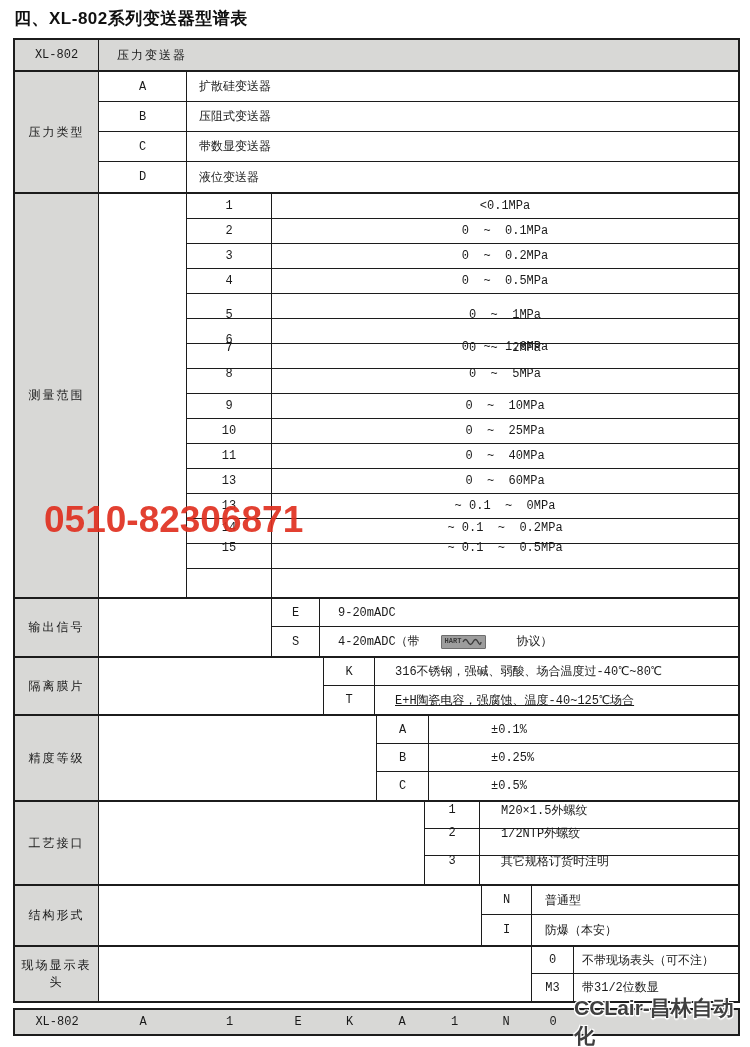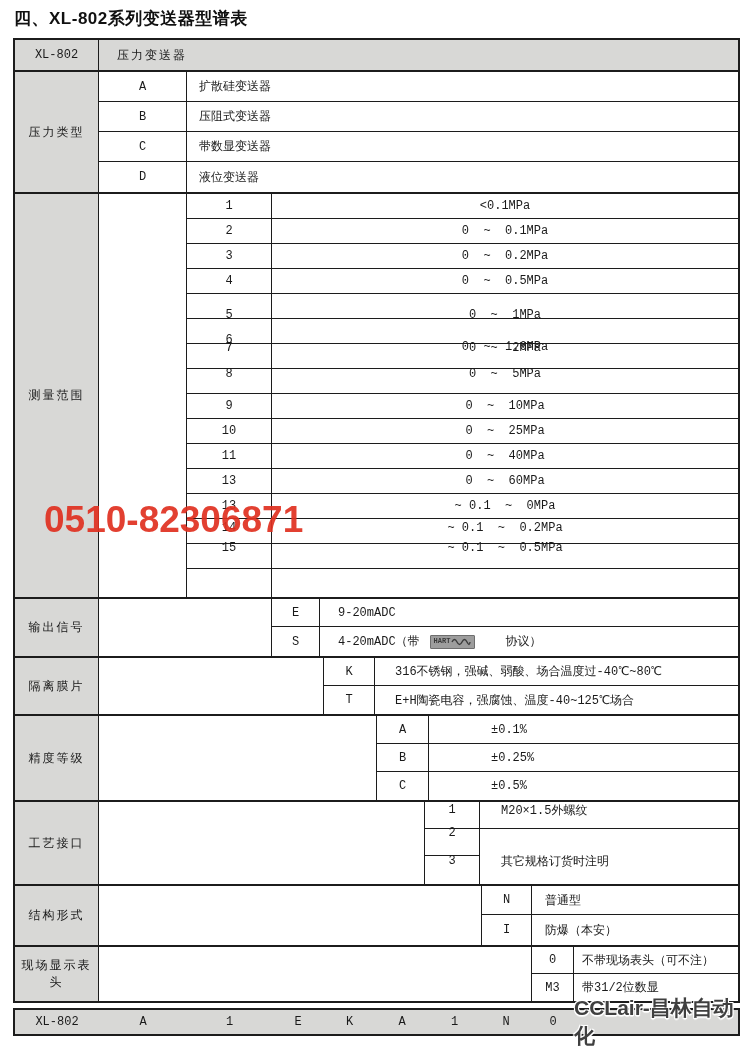--- a/index.html
+++ b/index.html
@@ -18,21 +18,21 @@
   .spacer { border-right:1px solid #1c1c1c; }
   .code { border-right:1px solid #1c1c1c; display:flex; align-items:center; justify-content:center;
     font-size:12px; color:#1a1a1a; }
   .desc { flex:1; display:flex; align-items:center; font-size:12px; color:#1a1a1a; white-space:pre; }
   .desc.center { justify-content:center; }
   .row:not(:last-child) .code, .row:not(:last-child) .desc { border-bottom:1px solid #1c1c1c; }
   .section.model-row .rows { background:#d8d8d6; }
   .section.model-row .desc { letter-spacing:2px; }
   .cellTxt { position:relative; display:inline-block; }
   .hart-badge { display:inline-flex; align-items:center; gap:1px; background:#9d9d9d; border:1px solid #6e6e6e;
-    height:14px; padding:0 3px; margin:0 30px 0 10px; border-radius:1px;font-family:Liberation Mono, monospace; }
+    height:14px; padding:0 3px; margin:0 30px 0 21px; border-radius:1px;font-family:Liberation Mono, monospace; }
   .hart-badge .hart-txt { font-size:7px; font-weight:bold; color:#3a3a3a; letter-spacing:0; line-height:1; }
   #example-bar { position:absolute; left:13px; top:1008px; width:727px; height:28px; background:#d8d8d6;
     border:2px solid #1c1c1c; display:flex; align-items:center; }
   #example-bar .ex-cell { display:flex; align-items:center; justify-content:center; font-size:12px; color:#1a1a1a; height:100%; }
   #example-bar .ex-last { flex:1; justify-content:flex-end; padding-right:2px; }
   #phone-watermark { position:absolute; left:44px; top:499px; font-family:"Liberation Sans","DejaVu Sans",sans-serif;
     font-weight:bold; font-size:37px; color:#e03020; opacity:0.92; letter-spacing:0px; z-index:5; }
   #brand-watermark { font-family:"Liberation Sans","DejaVu Sans",sans-serif; font-weight:bold; font-size:21px;
     color:#3f3f3f; letter-spacing:0px;
     text-shadow:-1px -1px 0 #fff, 1px -1px 0 #fff, -1px 1px 0 #fff, 1px 1px 0 #fff, 0 2px 1px rgba(255,255,255,.8); }
@@ -227,21 +227,21 @@
           <div class="code" style="width: 51px;">
             <span class="cellTxt">K</span>
           </div>
           <div class="desc" style="padding-left: 20px;"><span class="cellTxt">316不锈钢，强碱、弱酸、场合温度过-40℃~80℃</span></div>
         </div>
         <div class="row" style="height: 28px;">
           <div class="spacer" style="width: 225px;"></div>
           <div class="code" style="width: 51px;">
             <span class="cellTxt">T</span>
           </div>
-          <div class="desc" style="padding-left: 20px;"><span class="cellTxt">E+H陶瓷电容，强腐蚀、温度-40~125℃场合</span></div>
+          <div class="desc" style="padding-left: 20px; text-decoration: underline;"><span class="cellTxt">E+H陶瓷电容，强腐蚀、温度-40~125℃场合</span></div>
         </div>
       </div>
     </div>
     <div class="section">
       <div class="label-cell">精度等级</div>
       <div class="rows">
         <div class="row" style="height: 28px;">
           <div class="spacer" style="width: 278px;"></div>
           <div class="code" style="width: 52px;">
             <span class="cellTxt">A</span>
@@ -272,20 +272,21 @@
           <div class="code" style="width: 55px;">
             <span class="cellTxt" style="top: -5px;">1</span>
           </div>
           <div class="desc" style="padding-left: 21px;"><span class="cellTxt" style="top: -5px;">M20×1.5外螺纹</span></div>
         </div>
         <div class="row" style="height: 27px;">
           <div class="spacer" style="width: 326px;"></div>
           <div class="code" style="width: 55px;">
             <span class="cellTxt" style="top: -9px;">2</span>
           </div>
+          <div class="desc" style="padding-left: 21px;"><span class="cellTxt" style="top: -9px;">1/2NTP外螺纹</span></div>
         </div>
         <div class="row" style="height: 28px;">
           <div class="spacer" style="width: 326px;"></div>
           <div class="code" style="width: 55px;">
             <span class="cellTxt" style="top: -9px;">3</span>
           </div>
           <div class="desc" style="padding-left: 21px;"><span class="cellTxt" style="top: -9px;">其它规格订货时注明</span></div>
         </div>
       </div>
     </div>

